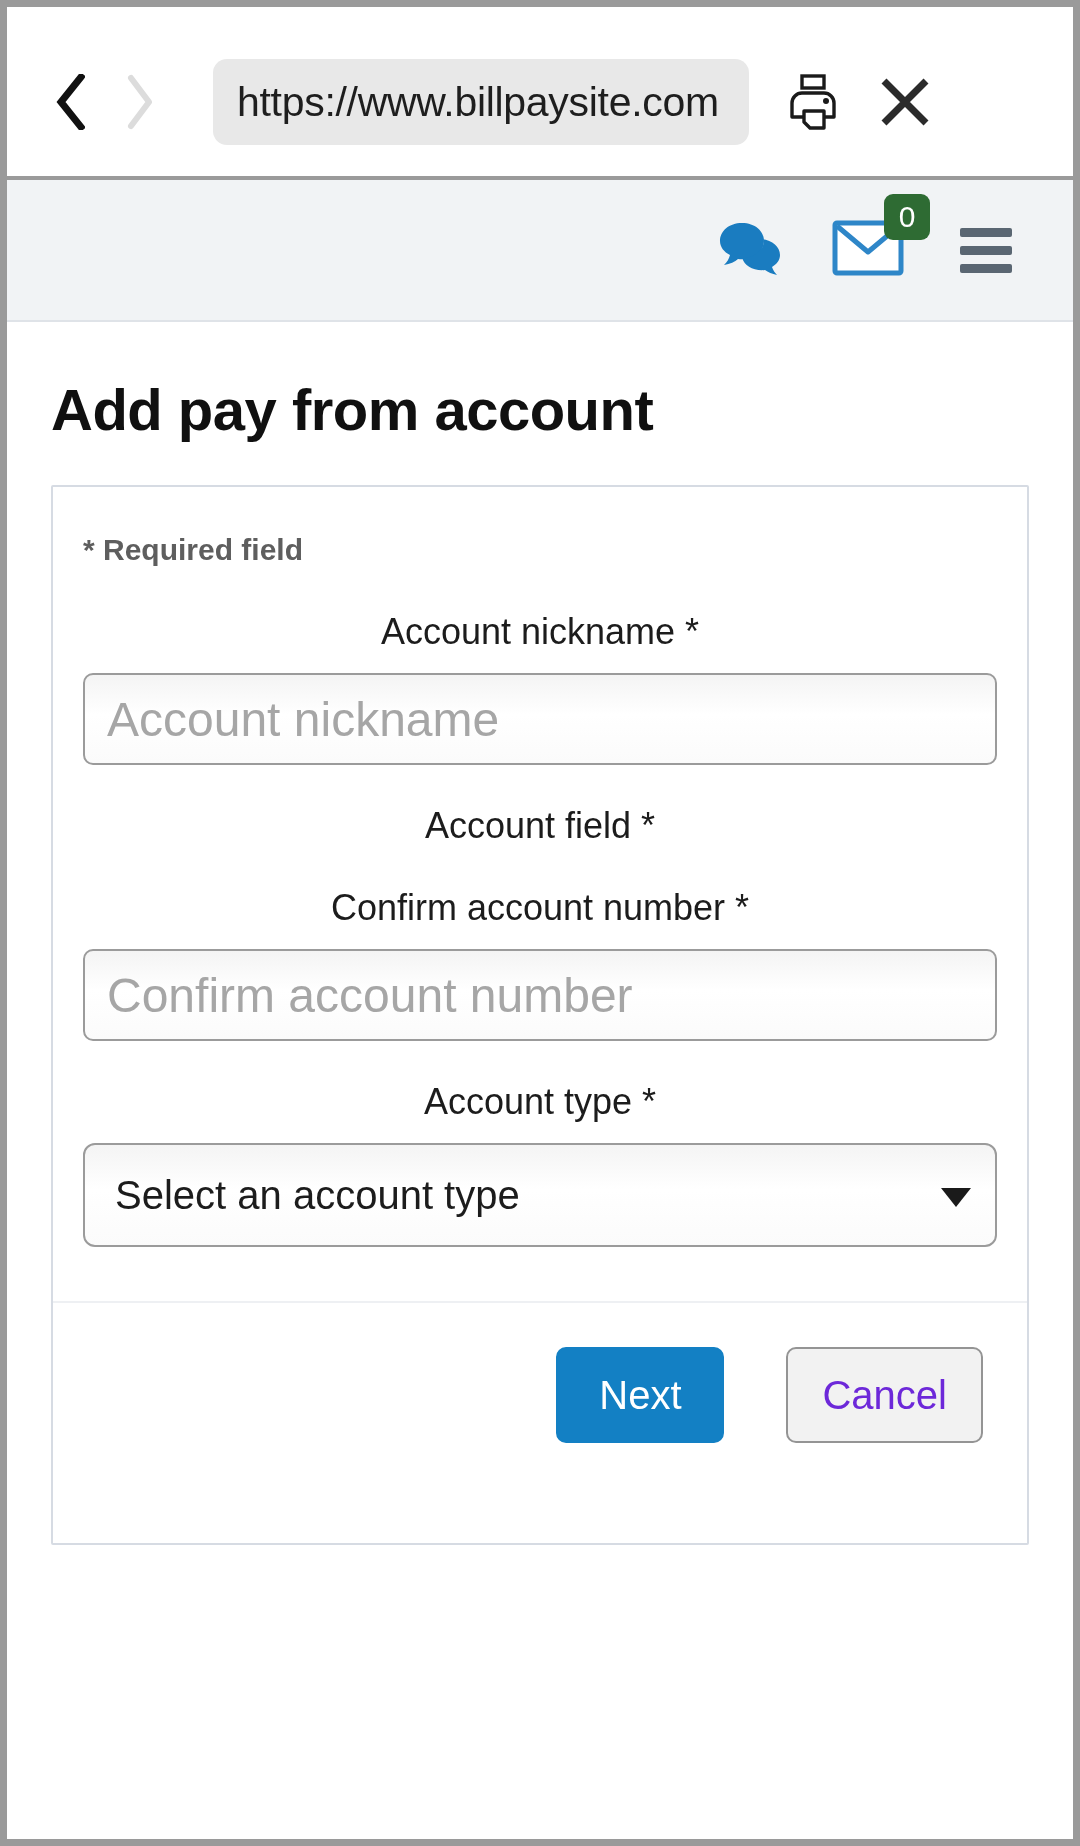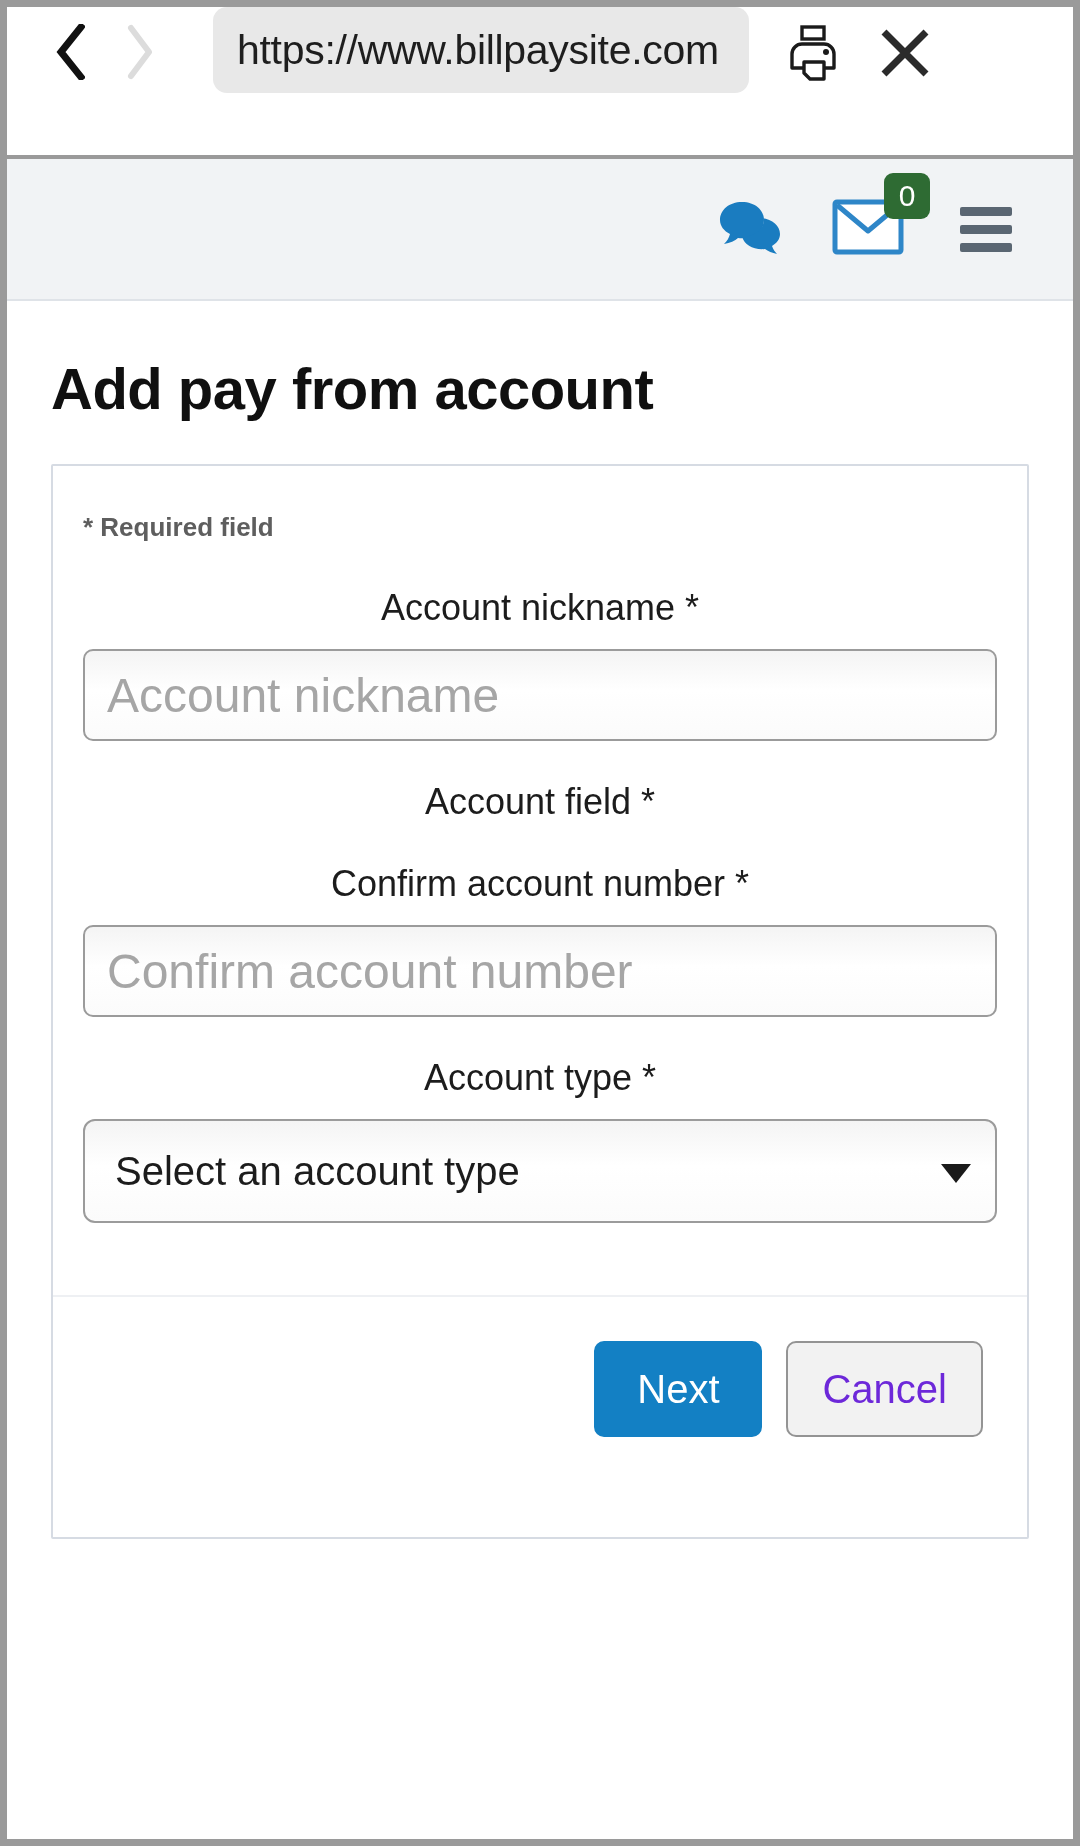--- a/index.html
+++ b/index.html
@@ -23,21 +23,23 @@
     background: #ffffff;
   }
 
   
   .browser-bar {
     position: relative;
     height: 152px;
     background: #ffffff;
     border-bottom: 4px solid #9a9a9a;
     display: flex;
-    padding: 0 28px;
+    align-items: center;
+    padding: 8px 28px;
+    margin-top: 21px;
   }
   .nav-btn {
     width: 70px; height: 90px;
     display: flex; align-items: center; justify-content: center;
     flex: 0 0 auto;
     background: none; border: none;
     cursor: pointer;
   }
   .chevron {
     display: block;
@@ -129,27 +131,27 @@
   
   .card {
     border: 2px solid #d6dbe3;
     background: #ffffff;
     border-radius: 2px;
   }
   .card-body {
     padding: 46px 30px 44px 30px;
   }
   .required-note {
-    font-size: 26px;
+    font-size: 30px;
     font-weight: bold;
     color: #5e5e5e;
     margin: 0 0 44px 0;
   }
   .field { margin-bottom: 40px; }
-  .field:last-child { margin-bottom: 28px; }
+  .field:last-child { margin-bottom: 10px; }
   .field-label {
     display: block;
     font-size: 36px;
     color: #1c1c1c;
     margin-bottom: 20px;
     font-weight: normal;
     text-align: center;
   }
   .text-input {
     display: block;
@@ -197,21 +199,21 @@
 
   .card-divider {
     border: none;
     border-top: 2px solid #eef0f3;
     margin: 0;
   }
   .card-footer {
     padding: 44px 44px 100px 44px;
     display: flex;
     justify-content: flex-end;
-    gap: 24px;
+    gap: 62px;
   }
   .btn {
     font-family: "Liberation Sans", sans-serif;
     font-size: 40px;
     border-radius: 10px;
     cursor: pointer;
     padding: 0 34px;
     height: 96px;
   }
   .btn-primary {

